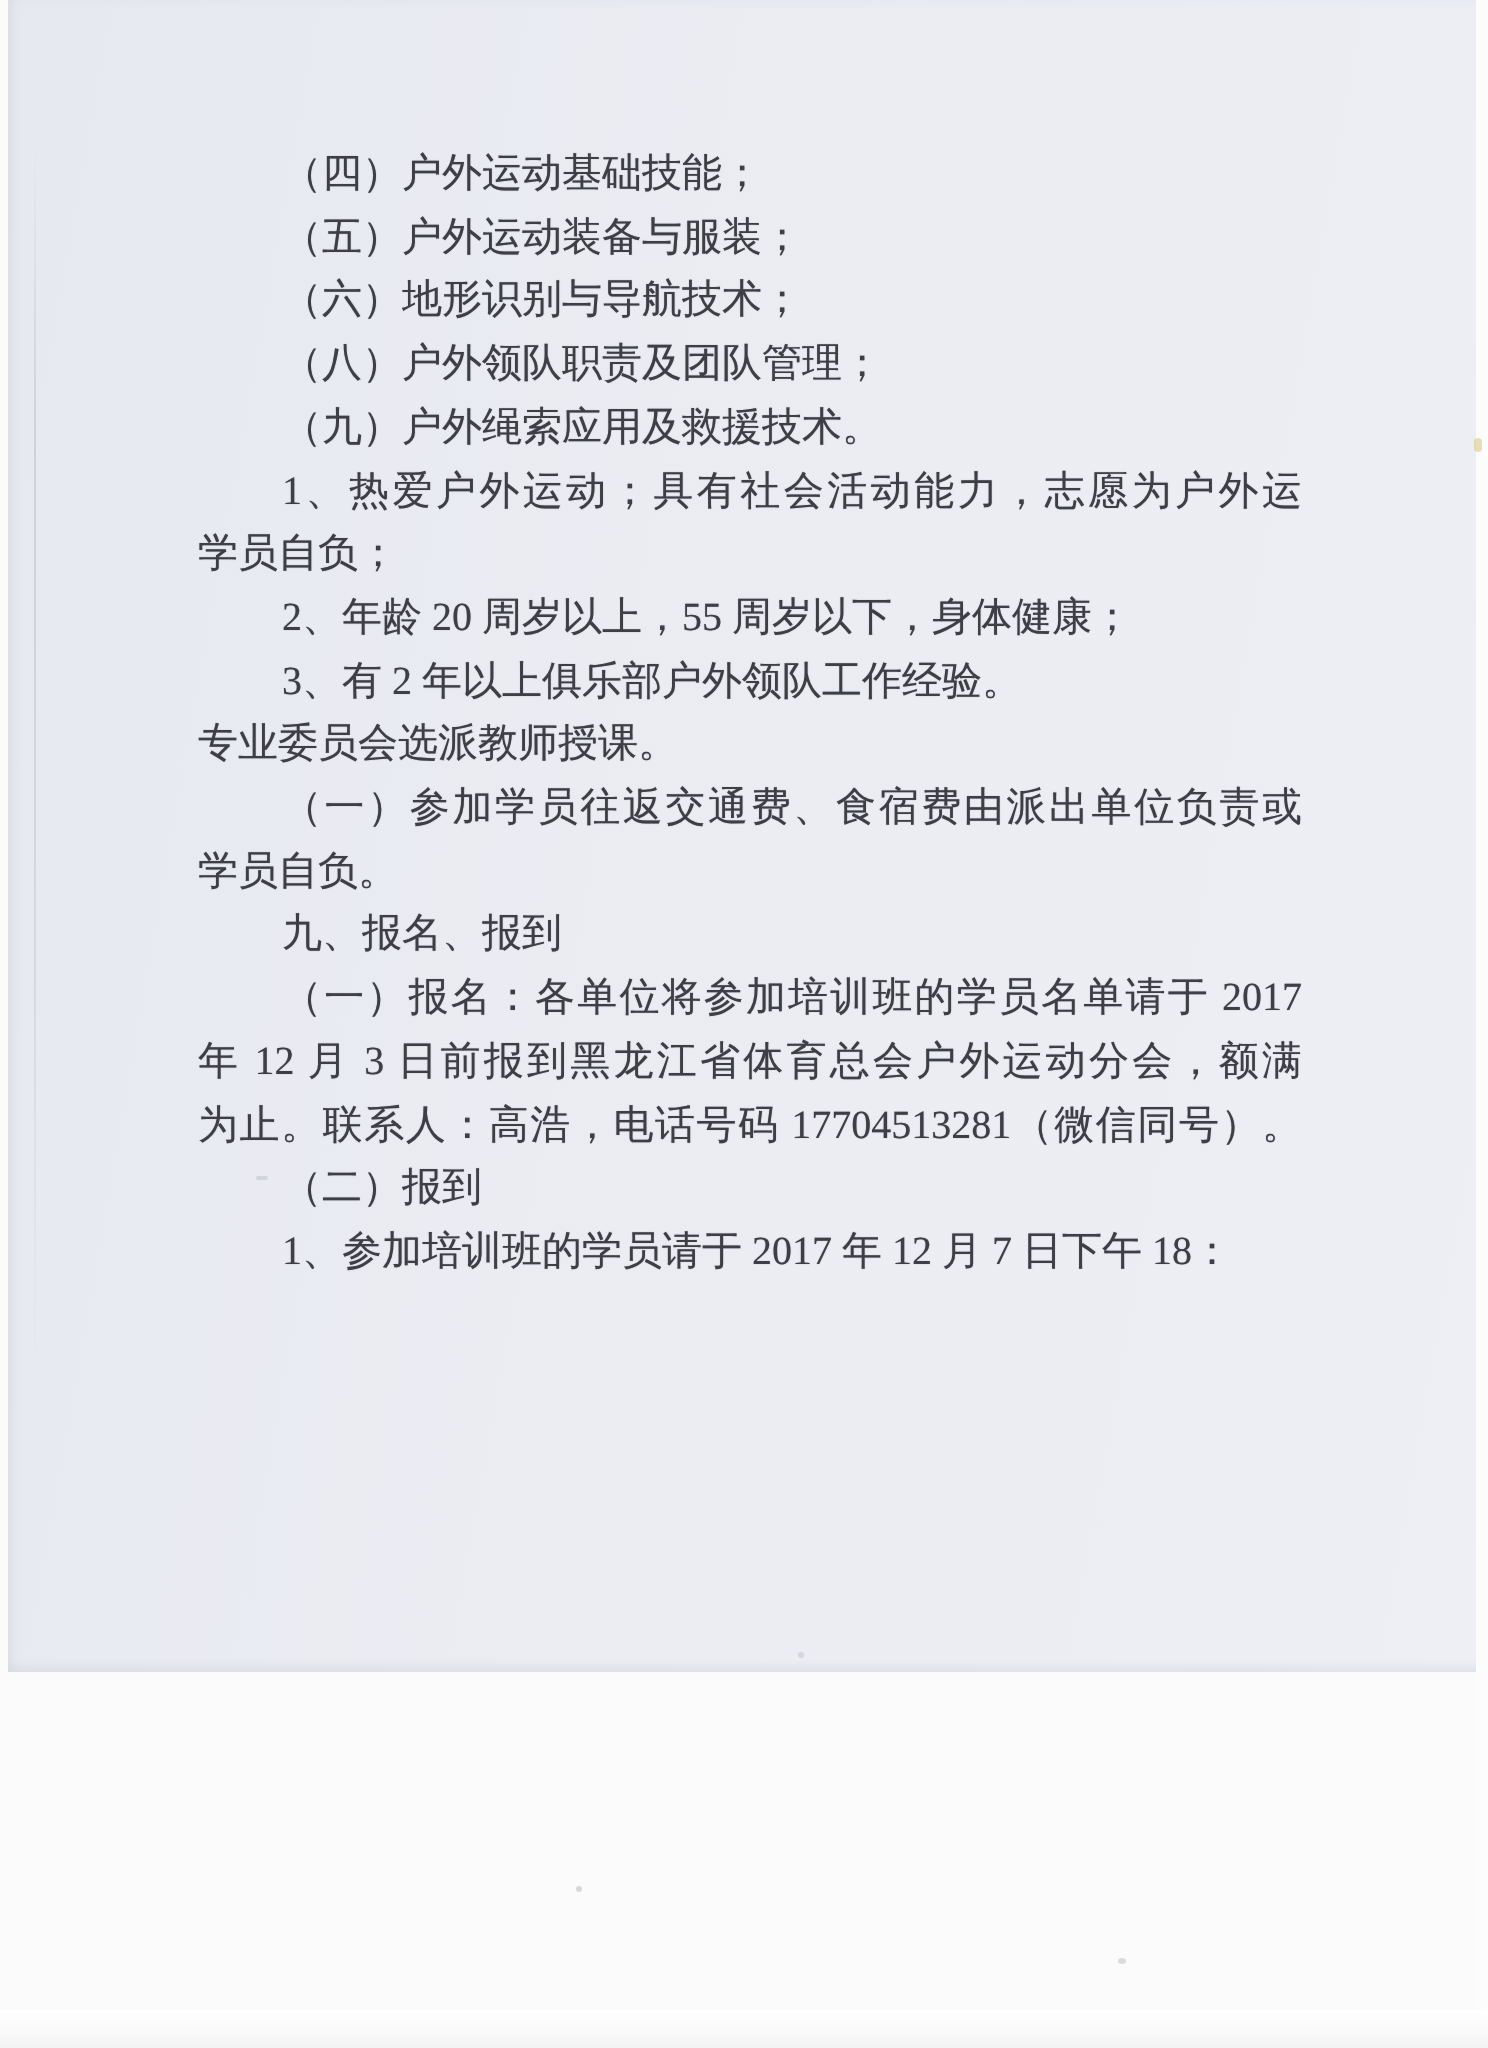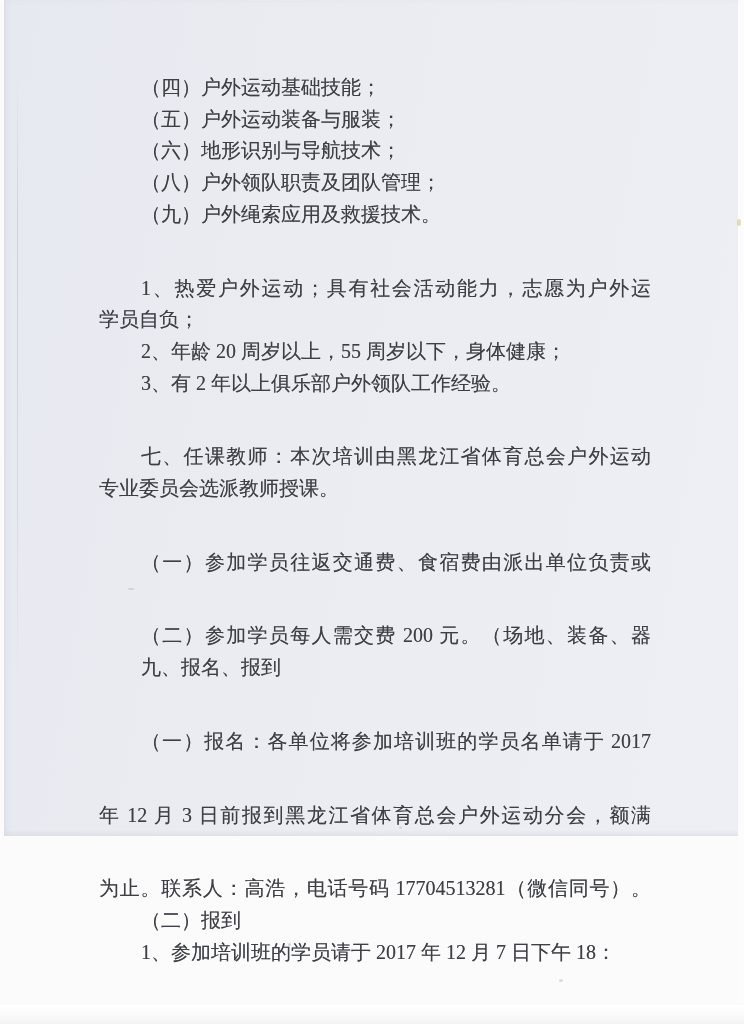--- a/index.html
+++ b/index.html
@@ -35,21 +35,20 @@
     position:absolute; left:95px; top:72px; width:552px;
     font-size:20px; line-height:31.7px; color:var(--ink);
     text-shadow:0 0 0.5px rgba(62,63,69,0.55);
   }
   .line{ white-space:nowrap; }
   .line.indent{ text-indent:42px; }
   .line.jst{
     white-space:normal;
     text-align:justify;
     text-align-last:justify;
-    margin-top:42px;
   }
   
   .speck{ position:absolute; border-radius:50%; }
   .speck-yellow{ left:737px; top:219px; width:4px; height:7px;
     background:rgba(214,196,120,0.55); border-radius:2px; }
   .speck-1{ left:284px; top:943px; width:3px; height:3px; background:rgba(130,135,150,0.30); }
   .speck-2{ left:555px; top:979px; width:4px; height:3px; background:rgba(130,135,150,0.28); }
   .speck-3{ left:124px; top:588px; width:6px; height:2px; background:rgba(130,135,150,0.22); border-radius:1px; }
   .speck-4{ left:395px; top:826px; width:3px; height:3px; background:rgba(130,135,150,0.22); }
   
@@ -71,24 +70,23 @@
     <div class="text-block" id="text-block">
         <div class="line indent">（四）户外运动基础技能；</div>
         <div class="line indent">（五）户外运动装备与服装；</div>
         <div class="line indent">（六）地形识别与导航技术；</div>
         <div class="line indent">（八）户外领队职责及团队管理；</div>
         <div class="line indent">（九）户外绳索应用及救援技术。</div>
         <div class="line indent jst">1、热爱户外运动；具有社会活动能力，志愿为户外运</div>
         <div class="line">学员自负；</div>
         <div class="line indent">2、年龄 20 周岁以上，55 周岁以下，身体健康；</div>
         <div class="line indent">3、有 2 年以上俱乐部户外领队工作经验。</div>
-        <div class="line indent jst">七、任课教师：本次培训由黑龙江省体育总会户外运动</div>
         <div class="line">专业委员会选派教师授课。</div>
         <div class="line indent jst">（一）参加学员往返交通费、食宿费由派出单位负责或</div>
-        <div class="line indent jst">（二）参加学员每人需交费 200 元。（场地、装备、器</div>
+        <div class="line">学员自负。</div>
         <div class="line indent">九、报名、报到</div>
         <div class="line indent jst">（一）报名：各单位将参加培训班的学员名单请于 2017</div>
         <div class="line jst">年 12 月 3 日前报到黑龙江省体育总会户外运动分会，额满</div>
         <div class="line jst">为止。联系人：高浩，电话号码 17704513281（微信同号）。</div>
         <div class="line indent">（二）报到</div>
         <div class="line indent">1、参加培训班的学员请于 2017 年 12 月 7 日下午 18：</div>
       </div>
     <div class="speck speck-1"></div>
     <div class="speck speck-2"></div>
     <div class="speck speck-3"></div>

